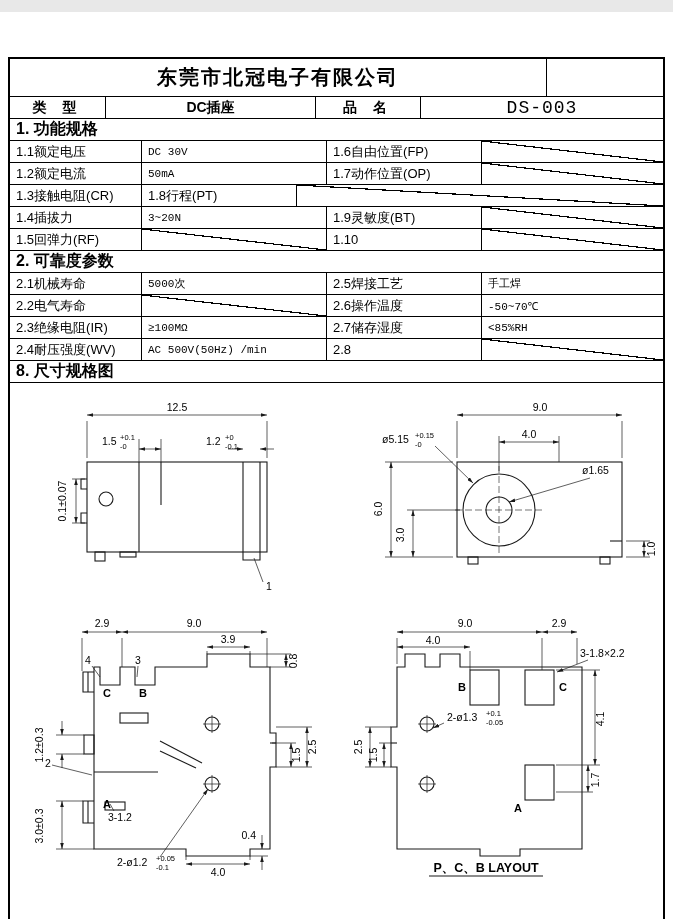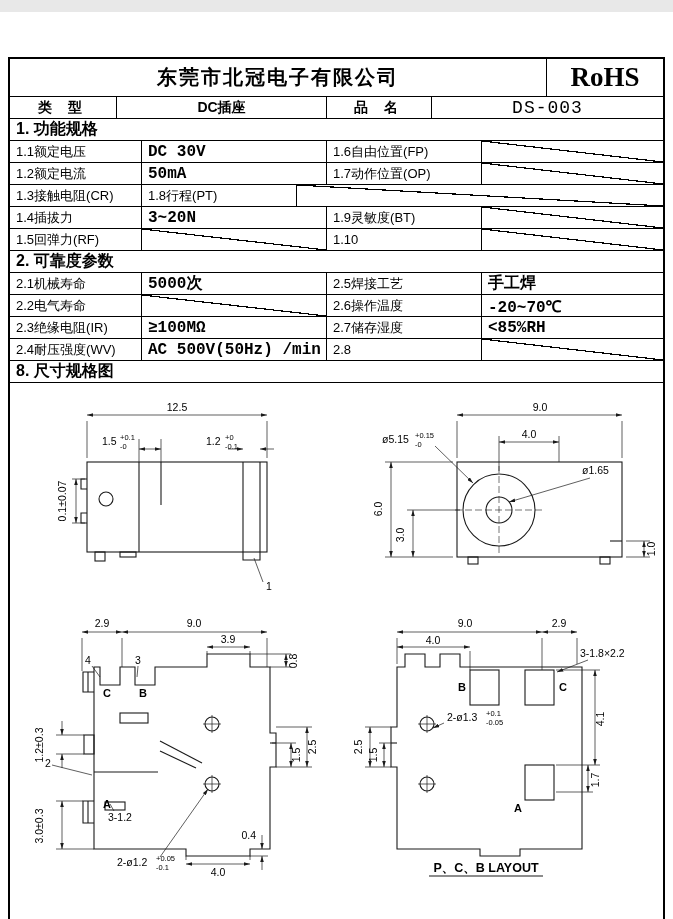--- a/index.html
+++ b/index.html
@@ -6,31 +6,31 @@
   html,body { background:#e8e8e8; }
   .page { position:relative; width:673px; height:919px; background:#fff; font-family:"Liberation Sans","DejaVu Sans",sans-serif; color:#000; margin:12px auto; }
   .frame { position:absolute; left:8px; top:45px; width:657px; height:866px; border:2px solid #000; background:#fff; }
   .row { display:flex; border-bottom:1px solid #000; align-items:stretch; }
   .cell { border-right:1px solid #000; display:flex; align-items:center; padding:0 6px; overflow:hidden; white-space:nowrap; }
   .cell.last { border-right:none; }
   .header-row { height:38px; }
   .company { width:537px; font-size:20px; font-weight:bold; letter-spacing:2px; justify-content:center; }
   .rohs { flex:1; justify-content:center; font-family:"Liberation Serif","DejaVu Serif",serif; font-size:27px; font-weight:bold; border-right:none; }
   .type-row { height:22px; }
-  .t1 { width:107px; font-size:14px; font-weight:600; letter-spacing:6px; justify-content:center; }
+  .t1 { width:96px; font-size:14px; font-weight:600; letter-spacing:6px; justify-content:center; }
   .t2 { width:210px; font-size:14px; font-weight:700; justify-content:center; }
   .t3 { width:105px; font-size:14px; font-weight:600; letter-spacing:6px; justify-content:center; }
   .t4 { flex:1; border-right:none; justify-content:center; font-family:"Liberation Mono","DejaVu Sans Mono",monospace; font-size:18px; font-weight:400; letter-spacing:1px; }
   .sec-title { height:22px; padding:0 6px; display:flex; align-items:center; font-size:16px; font-weight:700; border-bottom:1px solid #000; }
   .data-row { height:22px; }
   .c1 { width:132px; font-size:13px; }
   .c2 { width:185px; }
   .c3 { width:155px; font-size:13px; }
   .c4 { flex:1; border-right:none; }
-  .val { font-family:"Liberation Mono","DejaVu Sans Mono",monospace; font-size:16px; font-weight:700; }
+  .val { font-family:"Liberation Mono","DejaVu Sans Mono",monospace; font-size:11px; font-weight:400; }
   .lab { font-size:13px; }
   .diag { background-image:linear-gradient(to top right, transparent calc(50% - 0.6px), #000 calc(50% - 0.6px), #000 calc(50% + 0.6px), transparent calc(50% + 0.6px)); }
   .drawing { height:538px; position:relative; }
   svg .ol  { fill:none; stroke:#1a1a1a; stroke-width:1.1; }
   svg .dim { fill:none; stroke:#1a1a1a; stroke-width:0.7; }
   svg .thin{ fill:none; stroke:#1a1a1a; stroke-width:0.7; }
   svg .cln { fill:none; stroke:#1a1a1a; stroke-width:0.6; stroke-dasharray:7 3; }
   svg text { fill:#000; }
   svg .dt  { font:10.5px "Liberation Sans","DejaVu Sans",sans-serif; }
   svg .tol { font:7.5px "Liberation Sans","DejaVu Sans",sans-serif; }
@@ -38,21 +38,20 @@
   svg .cap { font:bold 12.5px "Liberation Sans","DejaVu Sans",sans-serif; }
 </style>
 </head>
 <body>
 
 <div class="page">
   <div class="frame">
 
     <div class="row header-row">
       <div class="cell company">东莞市北冠电子有限公司</div>
-      <div class="cell rohs">RoHS</div>
     </div>
 
     <div class="row type-row">
       <div class="cell t1">类 型</div>
       <div class="cell t2">DC插座</div>
       <div class="cell t3">品 名</div>
       <div class="cell t4 last">DS-003</div>
     </div>
 
     <div class="sec-title">1.  功能规格</div>
@@ -92,21 +91,21 @@
     <div class="row data-row">
       <div class="cell c1 lab">2.1机械寿命</div>
       <div class="cell c2 val">5000次</div>
       <div class="cell c3 lab">2.5焊接工艺</div>
       <div class="cell c4 val last">手工焊</div>
     </div>
     <div class="row data-row">
       <div class="cell c1 lab">2.2电气寿命</div>
       <div class="cell c2 val diag"></div>
       <div class="cell c3 lab">2.6操作温度</div>
-      <div class="cell c4 val last">-20~70℃</div>
+      <div class="cell c4 val last">-50~70℃</div>
     </div>
     <div class="row data-row">
       <div class="cell c1 lab">2.3绝缘电阻(IR)</div>
       <div class="cell c2 val">≥100MΩ</div>
       <div class="cell c3 lab">2.7储存湿度</div>
       <div class="cell c4 val last">&lt;85%RH</div>
     </div>
     <div class="row data-row">
       <div class="cell c1 lab">2.4耐压强度(WV)</div>
       <div class="cell c2 val">AC 500V(50Hz) /min</div>

